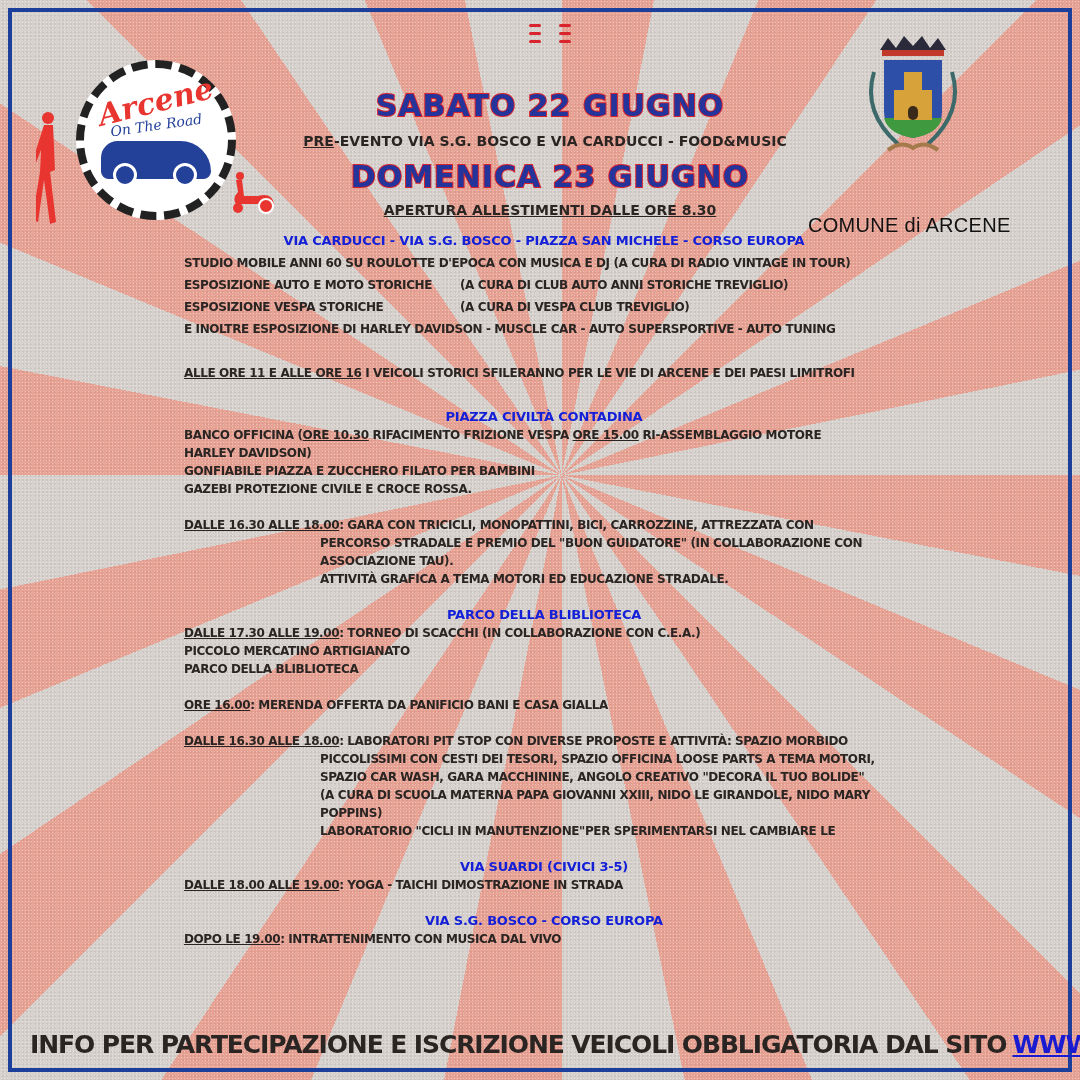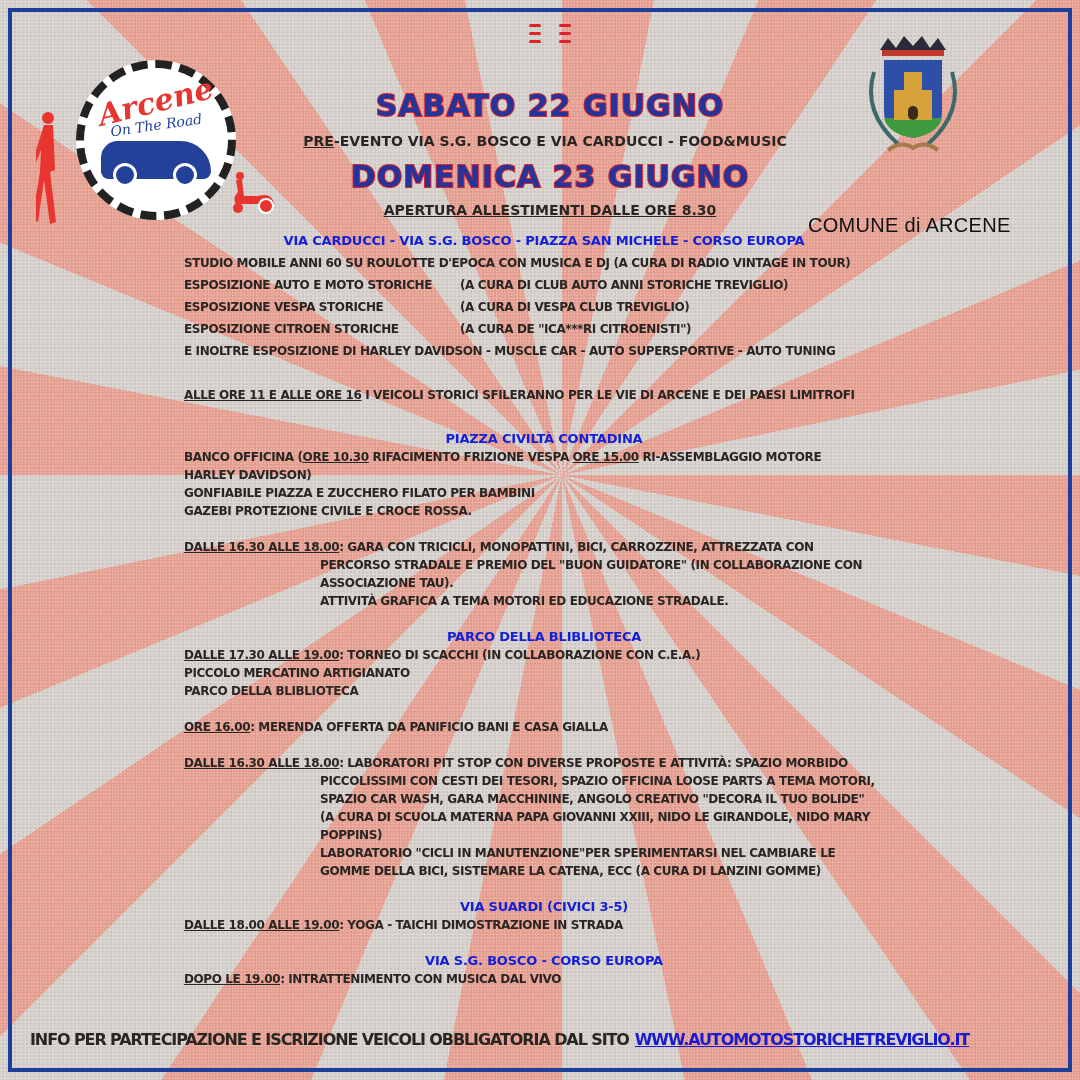--- a/index.html
+++ b/index.html
@@ -92,21 +92,21 @@
     color:#1420d8; text-align:center; font-size:13px; letter-spacing:-0.2px; margin:0;
   }
   .line { margin:0; white-space:nowrap; }
   .gap { height:18px; }
   .indent { padding-left:136px; }
   .tbl-row { display:flex; margin:4px 0; }
   .tbl-row .c1 { width:276px; }
   .footer {
     position:absolute; left:30px; right:22px; top:1030px;
     display:flex; align-items:baseline; gap:6px; white-space:nowrap;
-    font-weight:bold; font-size:16px; color:#2a2522; letter-spacing:-1.1px;
+    font-weight:bold; font-size:25px; color:#2a2522; letter-spacing:-1.1px;
   }
   .footer a { color:#1a1ad0; text-decoration:underline; }
 </style>
 </head>
 <body>
 
 <div class="bg"></div>
 <div class="noise"></div>
 <div class="frame"></div>
 
@@ -162,24 +162,20 @@
   <p class="loc">VIA CARDUCCI - VIA S.G. BOSCO - PIAZZA SAN MICHELE - CORSO EUROPA</p>
   <p class="line" style="margin-top:4px">STUDIO MOBILE ANNI 60 SU ROULOTTE D'EPOCA CON MUSICA E DJ (A CURA DI RADIO VINTAGE IN TOUR)</p>
   <div class="tbl-row">
       <span class="c1">ESPOSIZIONE AUTO E MOTO STORICHE</span>
       <span>(A CURA DI CLUB AUTO ANNI STORICHE TREVIGLIO)</span>
     </div>
   <div class="tbl-row">
       <span class="c1">ESPOSIZIONE VESPA STORICHE</span>
       <span>(A CURA DI VESPA CLUB TREVIGLIO)</span>
     </div>
-  <div class="tbl-row">
-      <span class="c1">ESPOSIZIONE CITROEN STORICHE</span>
-      <span>(A CURA DE "ICA***RI CITROENISTI")</span>
-    </div>
   <p class="line" style="margin-top:4px">E INOLTRE ESPOSIZIONE DI HARLEY DAVIDSON - MUSCLE CAR - AUTO SUPERSPORTIVE - AUTO TUNING</p>
   <div class="gap" style="height:26px"></div>
   <p class="line"><u>ALLE ORE 11 E ALLE ORE 16</u><span> I VEICOLI STORICI SFILERANNO PER LE VIE DI ARCENE E DEI PAESI LIMITROFI</span></p>
   <div class="gap" style="height:26px"></div>
 
   <p class="loc">PIAZZA CIVILTÀ CONTADINA</p>
   <p class="line"><span>BANCO OFFICINA (</span><u>ORE 10.30</u><span> RIFACIMENTO FRIZIONE VESPA </span><u>ORE 15.00</u><span> RI-ASSEMBLAGGIO MOTORE</span></p>
   <p class="line">HARLEY DAVIDSON)</p>
   <p class="line">GONFIABILE PIAZZA E ZUCCHERO FILATO PER BAMBINI</p>
   <p class="line">GAZEBI PROTEZIONE CIVILE E CROCE ROSSA.</p>
@@ -196,21 +192,20 @@
   <p class="line">PARCO DELLA BLIBLIOTECA</p>
   <div class="gap"></div>
   <p class="line"><u>ORE 16.00</u><span>: MERENDA OFFERTA DA PANIFICIO BANI E CASA GIALLA</span></p>
   <div class="gap"></div>
   <p class="line"><u>DALLE 16.30 ALLE 18.00</u><span>:  LABORATORI PIT STOP CON DIVERSE PROPOSTE E ATTIVITÀ: SPAZIO MORBIDO</span></p>
   <p class="line indent">PICCOLISSIMI CON CESTI DEI TESORI, SPAZIO OFFICINA LOOSE PARTS A TEMA MOTORI,</p>
   <p class="line indent">SPAZIO CAR WASH, GARA MACCHININE, ANGOLO CREATIVO "DECORA IL TUO BOLIDE"</p>
   <p class="line indent">(A CURA DI SCUOLA MATERNA PAPA GIOVANNI XXIII, NIDO LE GIRANDOLE, NIDO MARY</p>
   <p class="line indent">POPPINS)</p>
   <p class="line indent">LABORATORIO "CICLI IN MANUTENZIONE"PER SPERIMENTARSI NEL CAMBIARE LE</p>
-  <p class="line indent">GOMME DELLA BICI, SISTEMARE LA CATENA, ECC (A CURA DI LANZINI GOMME)</p>
   <div class="gap"></div>
 
   <p class="loc">VIA SUARDI (CIVICI 3-5)</p>
   <p class="line"><u>DALLE 18.00 ALLE 19.00</u><span>: YOGA - TAICHI DIMOSTRAZIONE IN STRADA</span></p>
   <div class="gap"></div>
 
   <p class="loc">VIA S.G. BOSCO - CORSO EUROPA</p>
   <p class="line"><u>DOPO LE 19.00</u><span>: INTRATTENIMENTO CON MUSICA DAL VIVO</span></p>
 </div>
 

